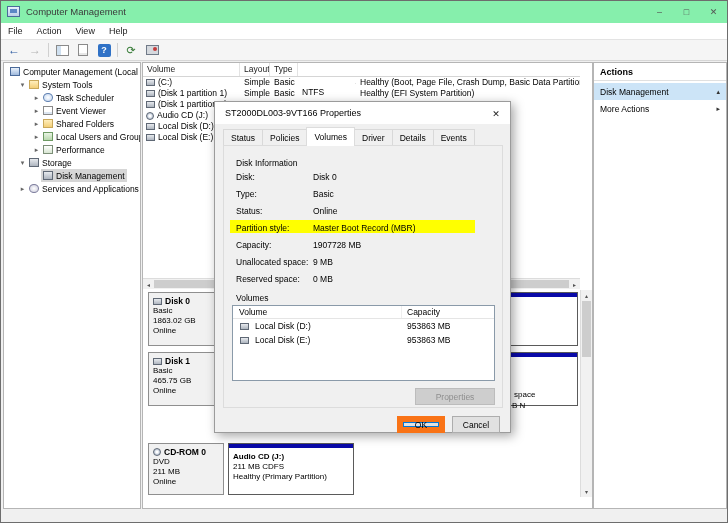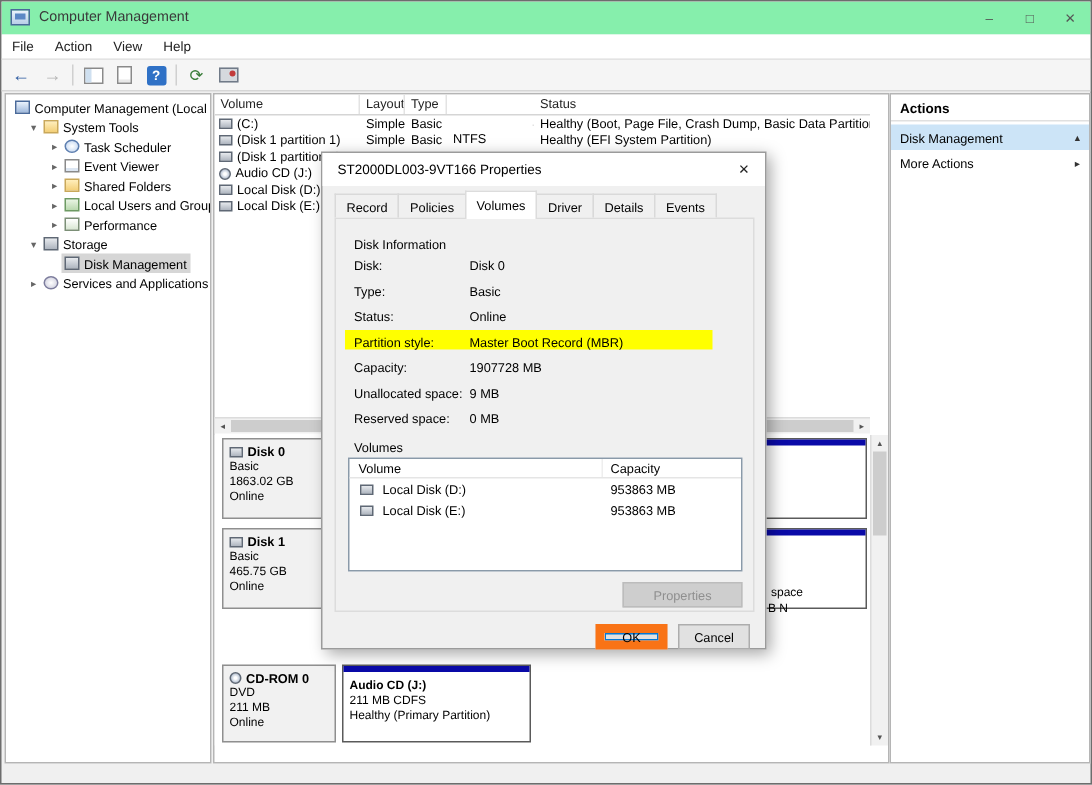--- a/index.html
+++ b/index.html
@@ -263,21 +263,20 @@
           </span>
       </div>
     </div>
 
     <div class="panel mid-panel">
       <div class="list-header">
         <span class="hc c-vol">Volume</span>
         <span class="hc c-lay">Layout</span>
         <span class="hc c-typ">Type</span>
         <span class="hc c-fs">File System</span>
-        <span class="hc c-st">Status</span>
       </div>
 
       <div class="vrow" style="top:14px">
         <span class="cell cell-vol">
             <span class="vicon"></span>
             <span>(C:)</span>
           </span>
         <span class="cell c-lay">Simple</span>
         <span class="cell c-typ">Basic</span>
         <span class="cell c-fs">NTFS</span>
@@ -397,21 +396,21 @@
     </div>
   </div>
 
   <div class="dialog">
     <div class="dlg-title">
       <span class="dlg-title-text">ST2000DL003-9VT166 Properties</span>
       <span class="dlg-close">✕</span>
     </div>
 
     <div class="tabs">
-      <span class="tab">Record</span>
+      <span class="tab">Status</span>
       <span class="tab">Policies</span>
       <span class="tab active">Volumes</span>
       <span class="tab">Driver</span>
       <span class="tab">Details</span>
       <span class="tab">Events</span>
     </div>
 
     <div class="page">
       <span class="section-label">Disk Information</span>
 

